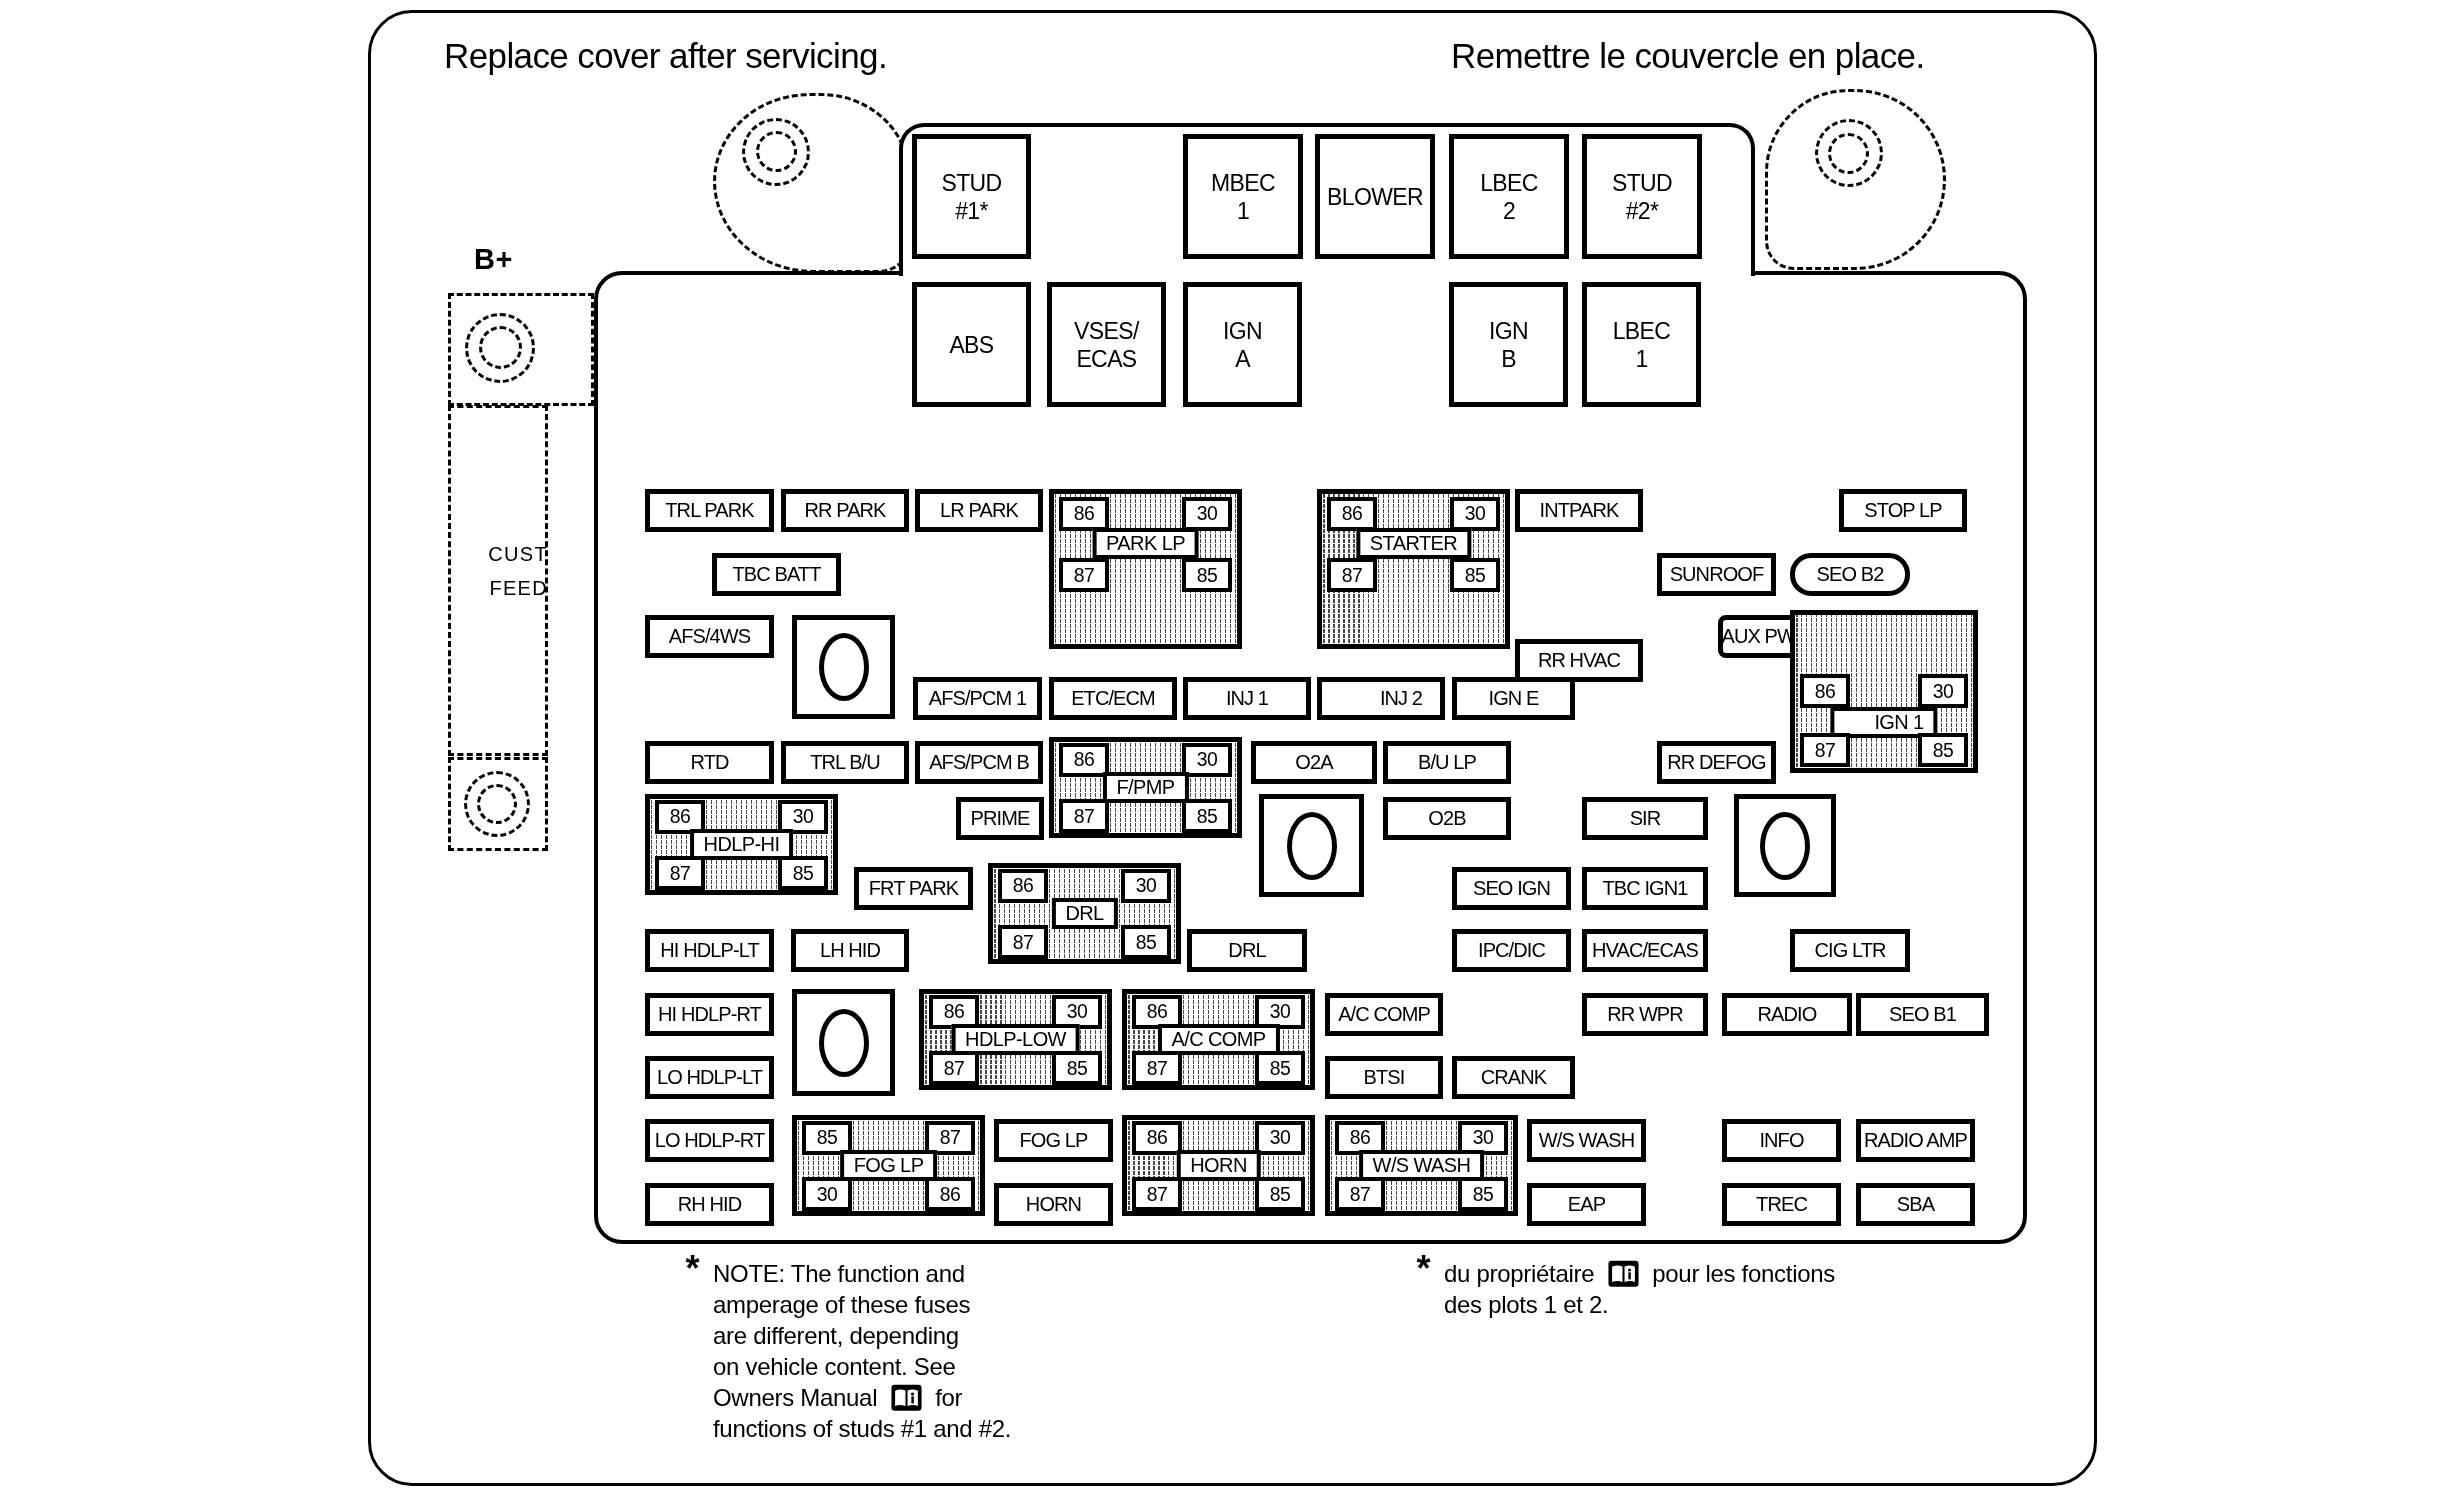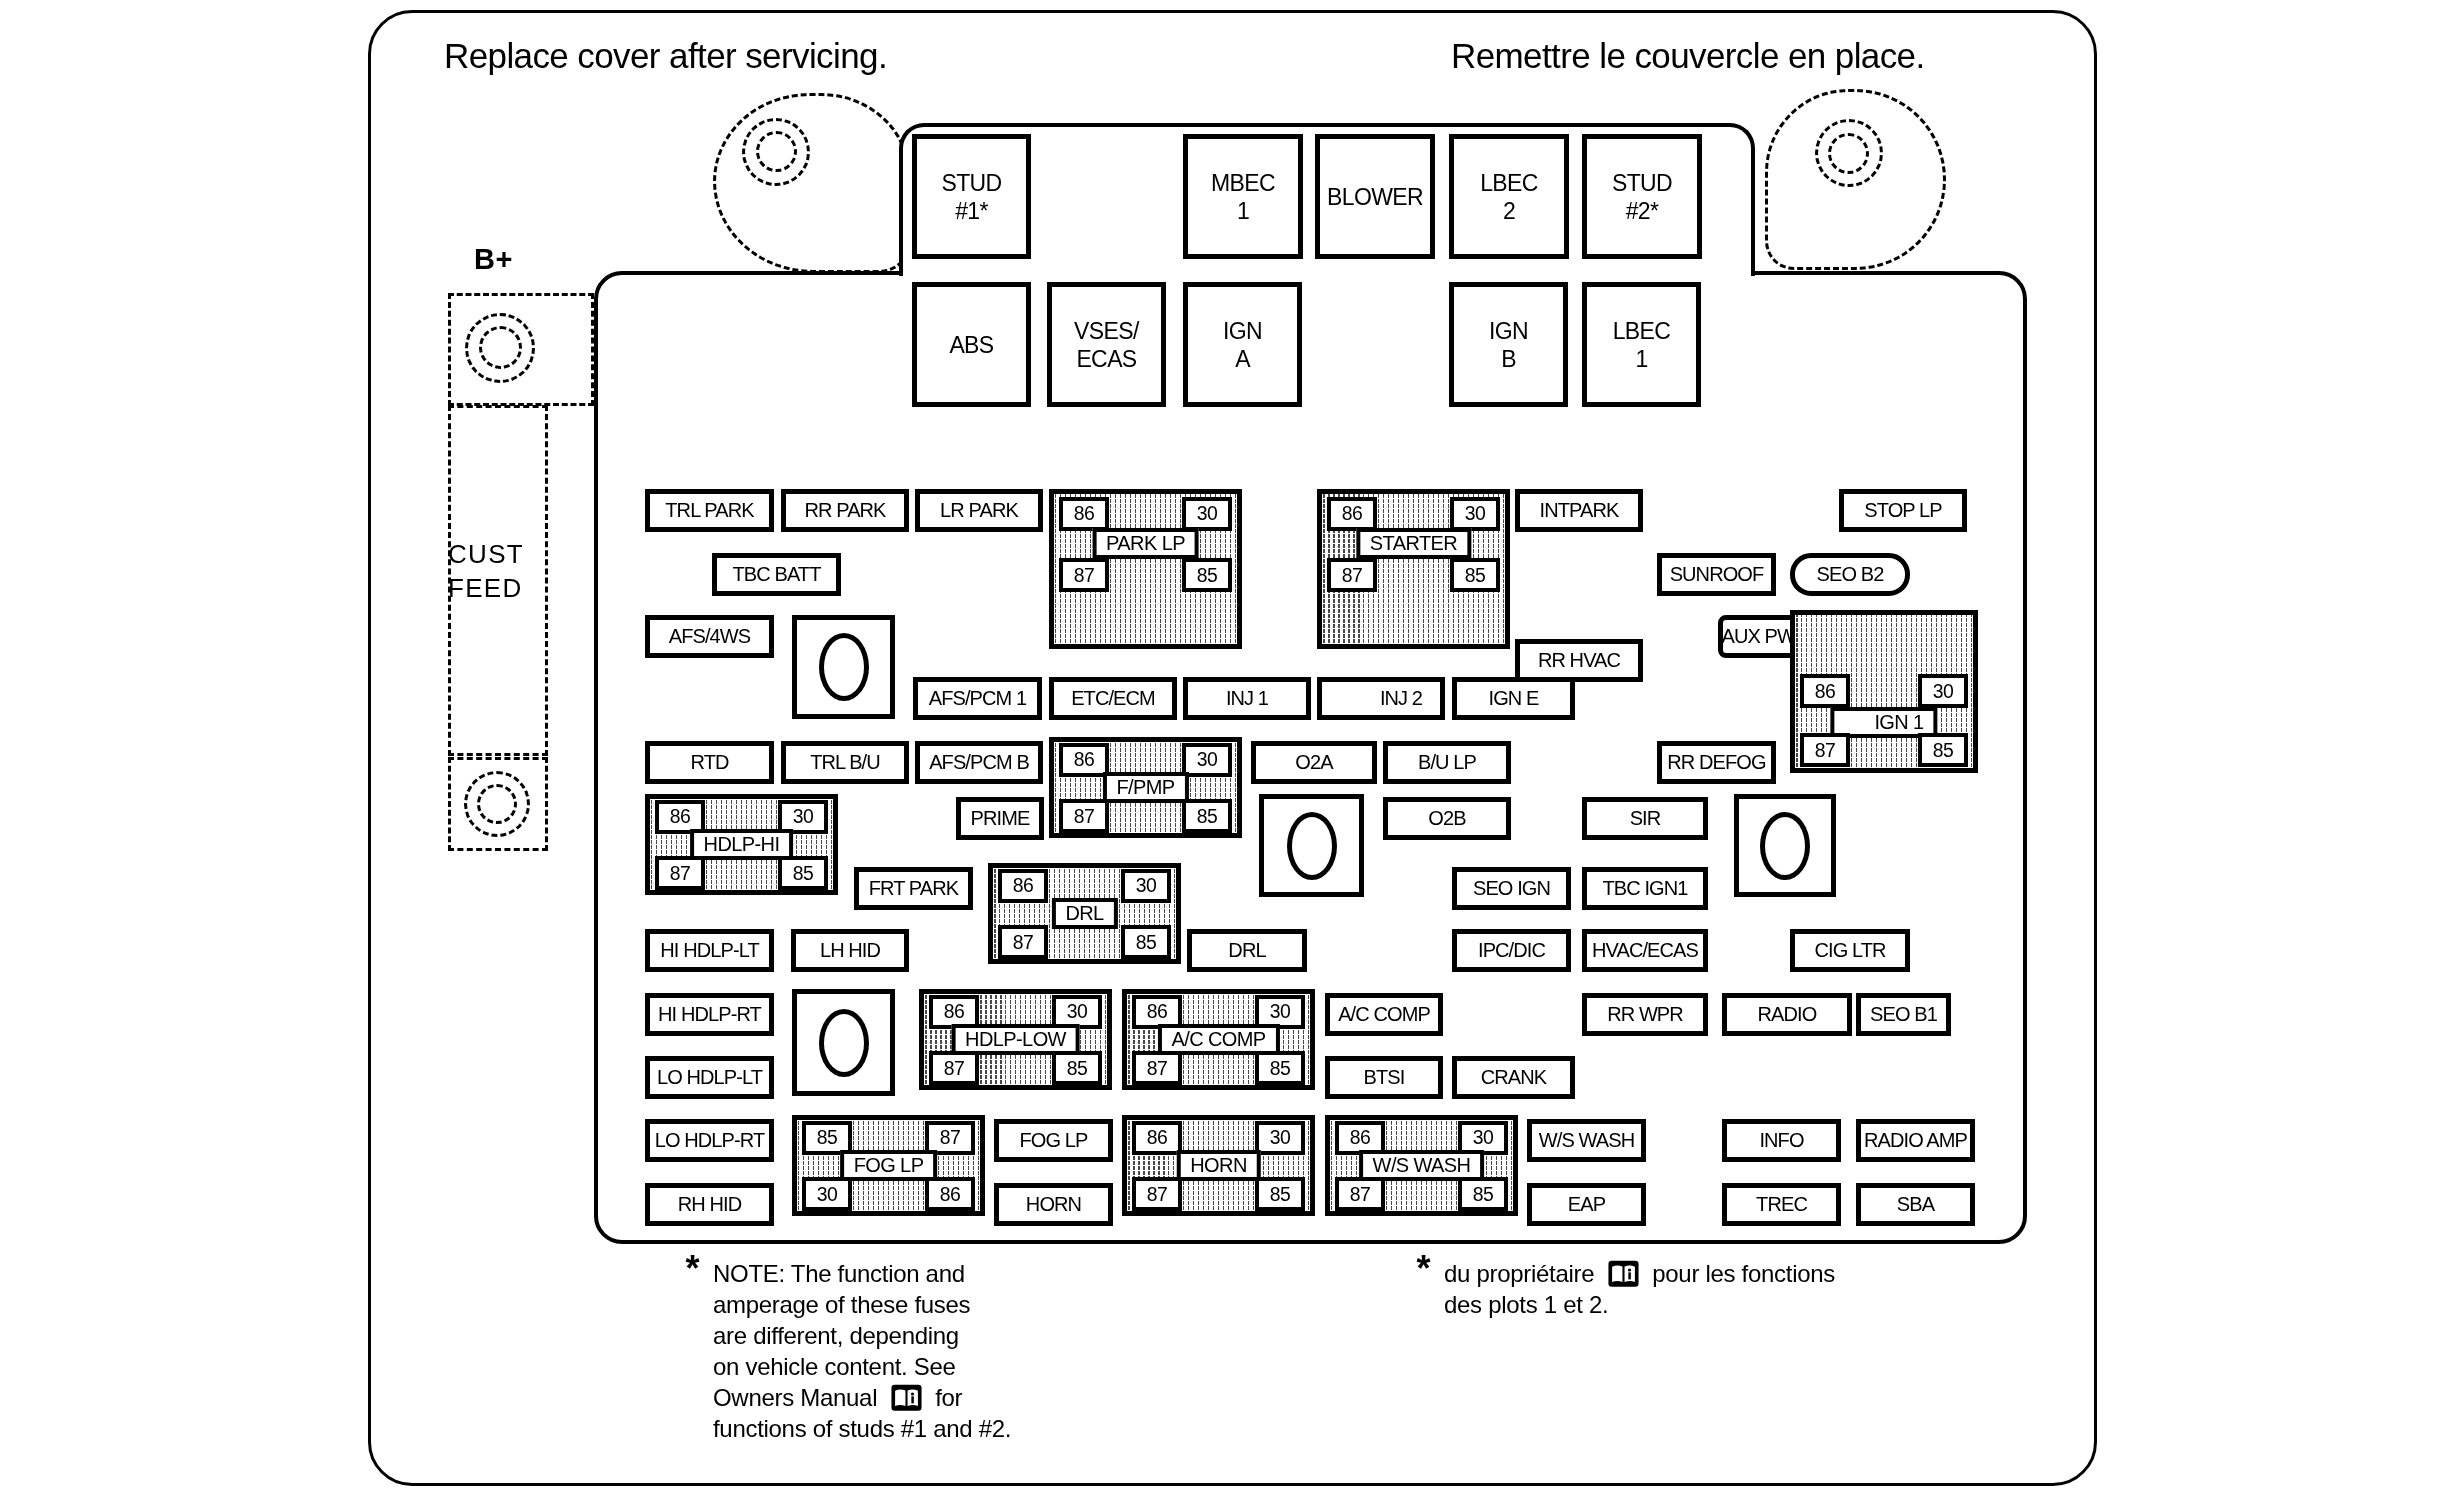--- a/index.html
+++ b/index.html
@@ -45,22 +45,22 @@
 
   .ovalbox { position:absolute; border:5.6px solid #000; background:#fff; }
   .ovalbox::after { content:""; position:absolute; left:50%; top:50%; transform:translate(-50%,-50%);
                     width:40px; height:58px; border:5.6px solid #000; border-radius:50%; }
 
   .dashedbox { position:absolute; border:3.8px dashed #000; }
   .dcirc { position:absolute; border:3.8px dashed #000; border-radius:50%; }
   .blob { position:absolute; border:3.8px dashed #000; }
 
   .b-plus { position:absolute; font-size:29px; font-weight:bold; letter-spacing:0.6px; }
-  .custfeed { position:absolute; font-size:26px; line-height:34px; white-space:pre-line;
-              letter-spacing:1.3px; text-align:left; }
+  .custfeed { position:absolute; font-size:20px; line-height:34px; white-space:pre-line;
+              letter-spacing:1.3px; text-align:right; }
 
   .note { position:absolute; font-size:24px; line-height:31px; letter-spacing:-0.3px; }
   .note .marker { position:absolute; left:-27.5px; top:-5px; font-size:36px; font-weight:bold; }
   .note .body { white-space:pre-line; }
   .iconline { display:flex; align-items:center; gap:12.5px; }
   .book { width:33px; height:27.5px; flex:0 0 auto; }
 </style>
 </head>
 <body>
 
@@ -150,21 +150,21 @@
 <div class="fuse" style="left:791px;top:929px;width:118px;">LH HID</div>
 <div class="fuse" style="left:1187px;top:929px;width:120px;">DRL</div>
 <div class="fuse" style="left:1452px;top:929px;width:119px;">IPC/DIC</div>
 <div class="fuse" style="left:1582px;top:929px;width:126px;">HVAC/ECAS</div>
 <div class="fuse" style="left:1790px;top:929px;width:120px;">CIG LTR</div>
 
 <div class="fuse" style="left:645px;top:993px;width:129px;">HI HDLP-RT</div>
 <div class="fuse" style="left:1325px;top:993px;width:118px;">A/C COMP</div>
 <div class="fuse" style="left:1582px;top:993px;width:126px;">RR WPR</div>
 <div class="fuse" style="left:1722px;top:993px;width:130px;">RADIO</div>
-<div class="fuse" style="left:1856px;top:993px;width:95px;">SEO B1</div>
+<div class="fuse" style="left:1856px;top:993px;width:133px;">SEO B1</div>
 
 <div class="fuse" style="left:645px;top:1056px;width:129px;">LO HDLP-LT</div>
 <div class="fuse" style="left:1325px;top:1056px;width:118px;">BTSI</div>
 <div class="fuse" style="left:1452px;top:1056px;width:123px;">CRANK</div>
 
 <div class="fuse" style="left:645px;top:1119px;width:129px;">LO HDLP-RT</div>
 <div class="fuse" style="left:994px;top:1119px;width:119px;">FOG LP</div>
 <div class="fuse" style="left:1527px;top:1119px;width:119px;">W/S WASH</div>
 <div class="fuse" style="left:1722px;top:1119px;width:119px;">INFO</div>
 <div class="fuse" style="left:1856px;top:1119px;width:119px;">RADIO AMP</div>

